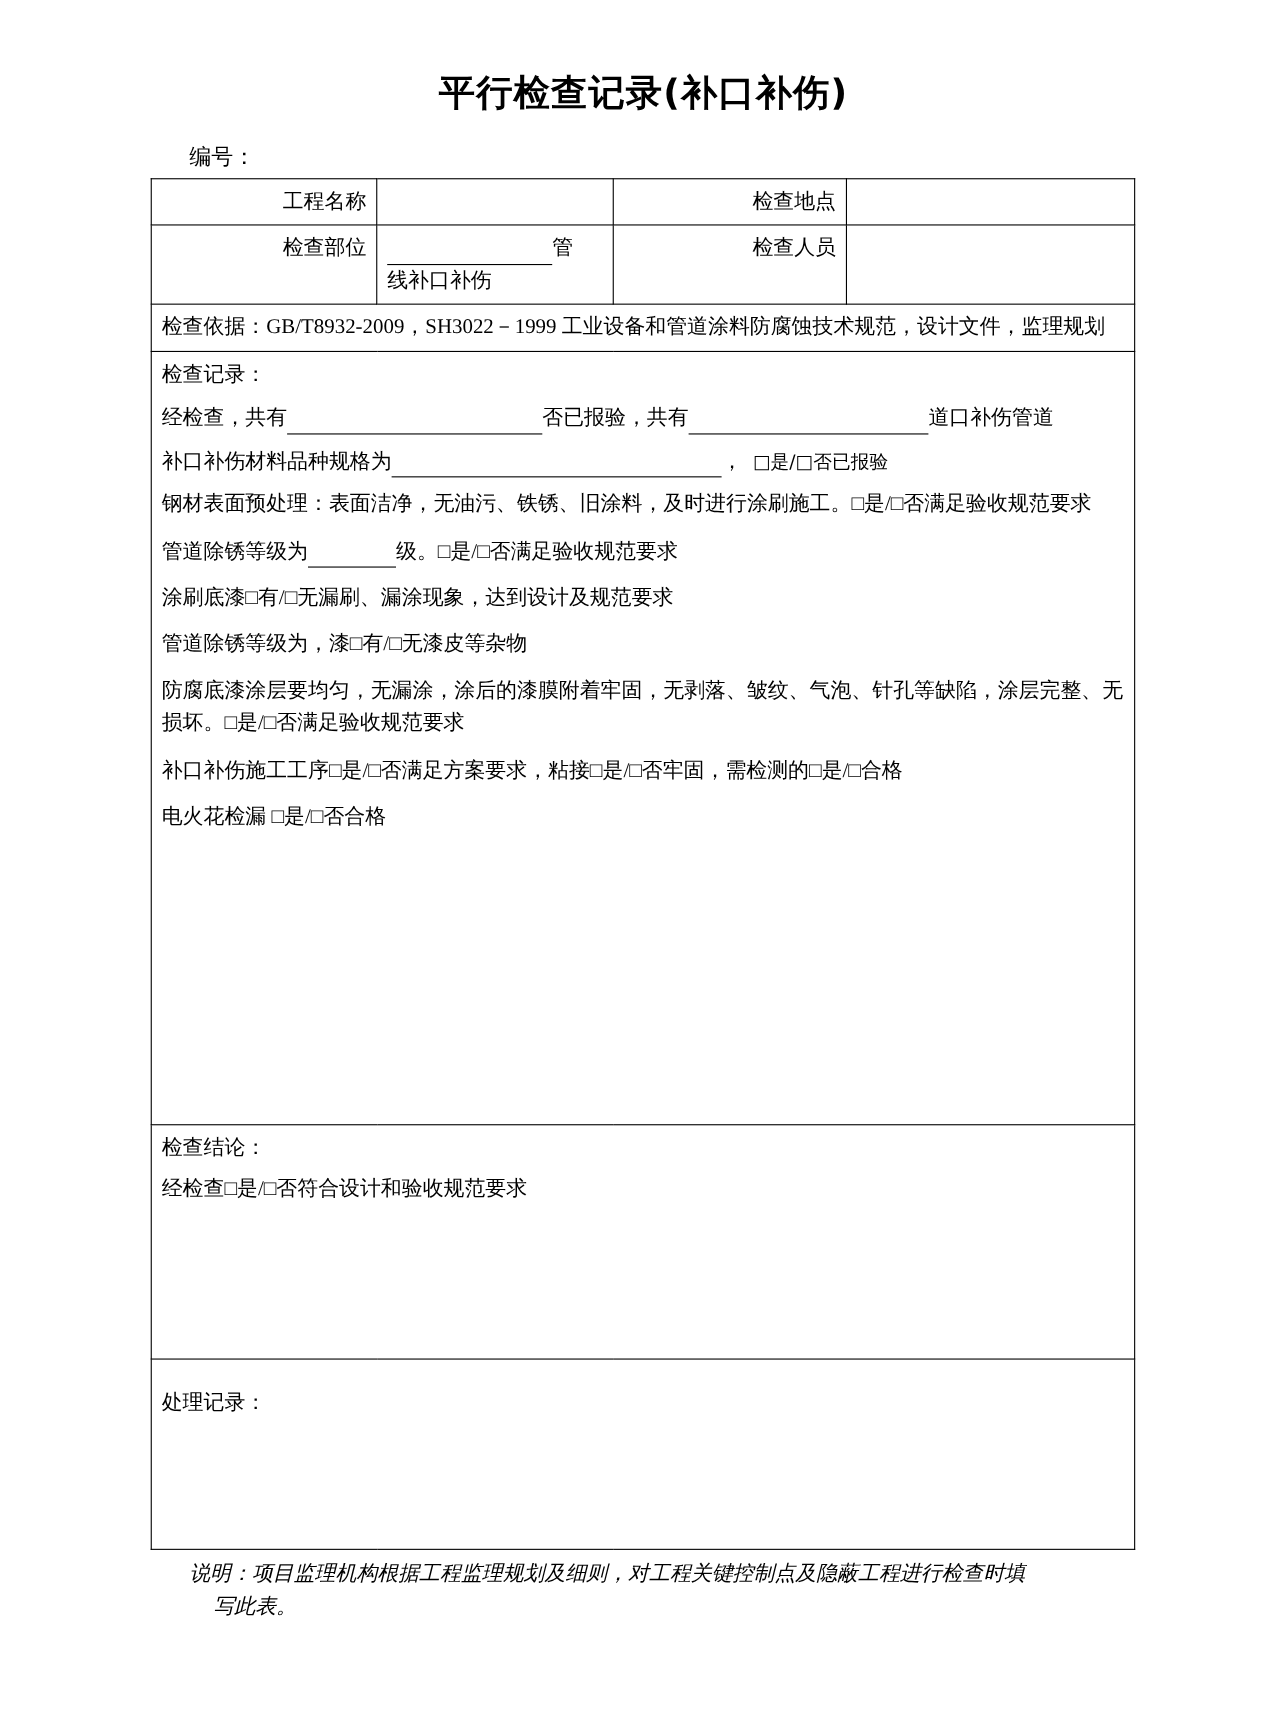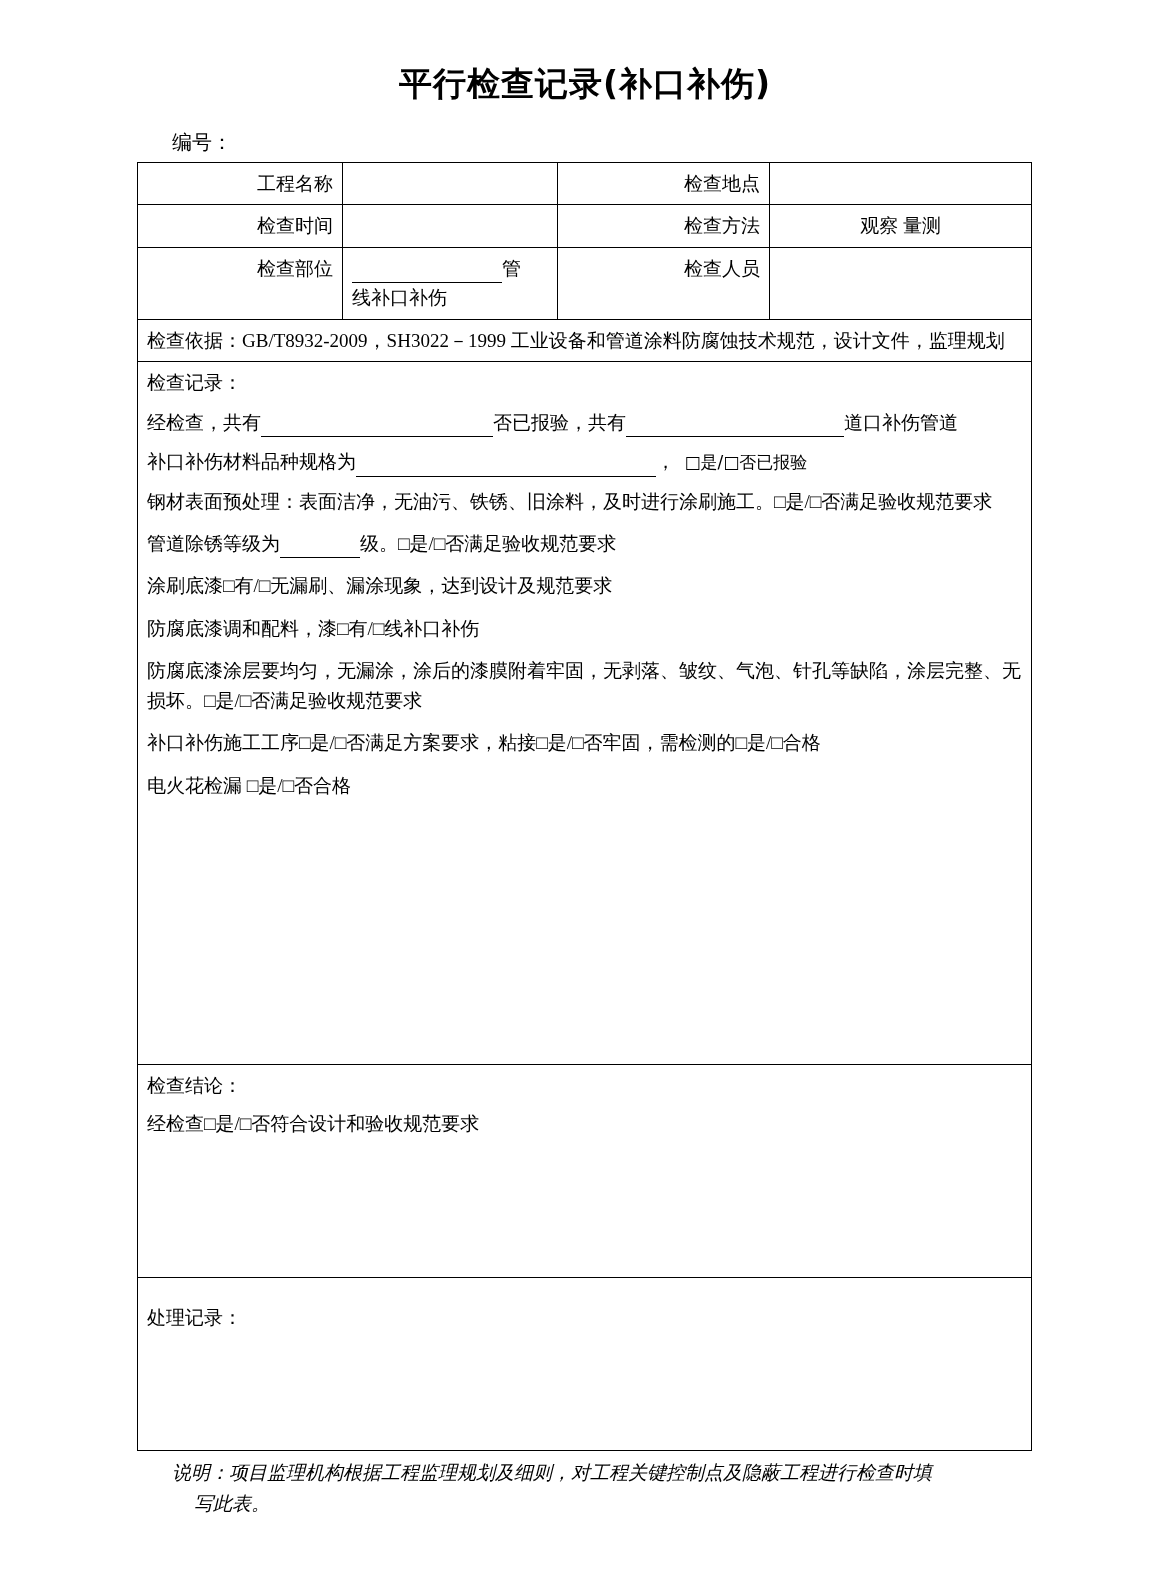--- a/index.html
+++ b/index.html
@@ -132,26 +132,20 @@
       <col style="width:212px">
       <col style="width:262px">
     </colgroup>
     <tbody>
       <tr class="row-h">
         <td class="cell-label">工程名称</td>
         <td></td>
         <td class="cell-label">检查地点</td>
         <td></td>
       </tr>
-      <tr class="row-h">
-        <td class="cell-label">检查时间</td>
-        <td></td>
-        <td class="cell-label">检查方法</td>
-        <td class="cell-center">观察  量测</td>
-      </tr>
       <tr>
         <td class="cell-label">检查部位</td>
         <td class="part-cell">
           <span class="underline-blank u-150"></span><span>管</span><br>
           <span>线补口补伤</span>
         </td>
         <td class="cell-label">检查人员</td>
         <td></td>
       </tr>
       <tr>
@@ -166,21 +160,21 @@
             <span>经检查，共有</span><span class="underline-blank u-230"></span><span>否已报验，共有</span><span class="underline-blank u-220"></span><span>道口补伤管道</span>
           </p>
           <p class="tight">
             <span>补口补伤材料品种规格为</span><span class="underline-blank u-300"></span><span>，</span>&nbsp;&nbsp;<span class="box">□是/□否已报验</span>
           </p>
           <p>钢材表面预处理：表面洁净，无油污、铁锈、旧涂料，及时进行涂刷施工。□是/□否满足验收规范要求</p>
           <p>
             <span>管道除锈等级为</span><span class="underline-blank u-80"></span><span>级。□是/□否满足验收规范要求</span>
           </p>
           <p>涂刷底漆□有/□无漏刷、漏涂现象，达到设计及规范要求</p>
-          <p>防腐底漆调和配料，漆□有/□线补口补伤</p>
+          <p>管道除锈等级为，漆□有/□无漆皮等杂物</p>
           <p>防腐底漆涂层要均匀，无漏涂，涂后的漆膜附着牢固，无剥落、皱纹、气泡、针孔等缺陷，涂层完整、无损坏。□是/□否满足验收规范要求</p>
           <p>补口补伤施工工序□是/□否满足方案要求，粘接□是/□否牢固，需检测的□是/□合格</p>
           <p>电火花检漏 □是/□否合格</p>
         </td>
       </tr>
       <tr>
         <td class="conclusion-cell" colspan="4">
           <p>检查结论：</p>
           <p>经检查□是/□否符合设计和验收规范要求</p>
         </td>

